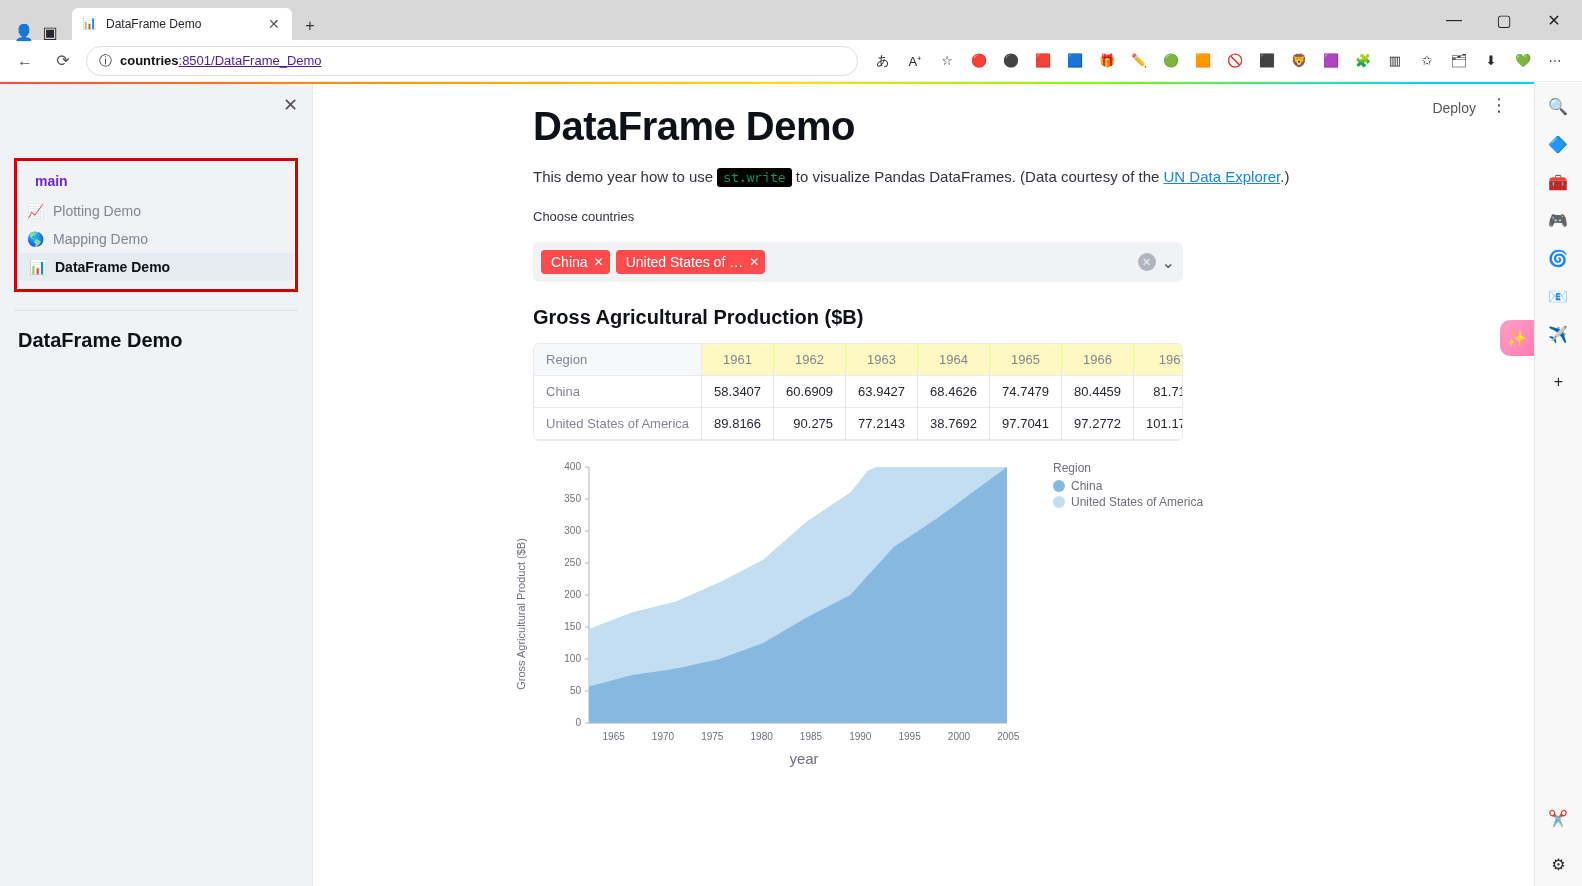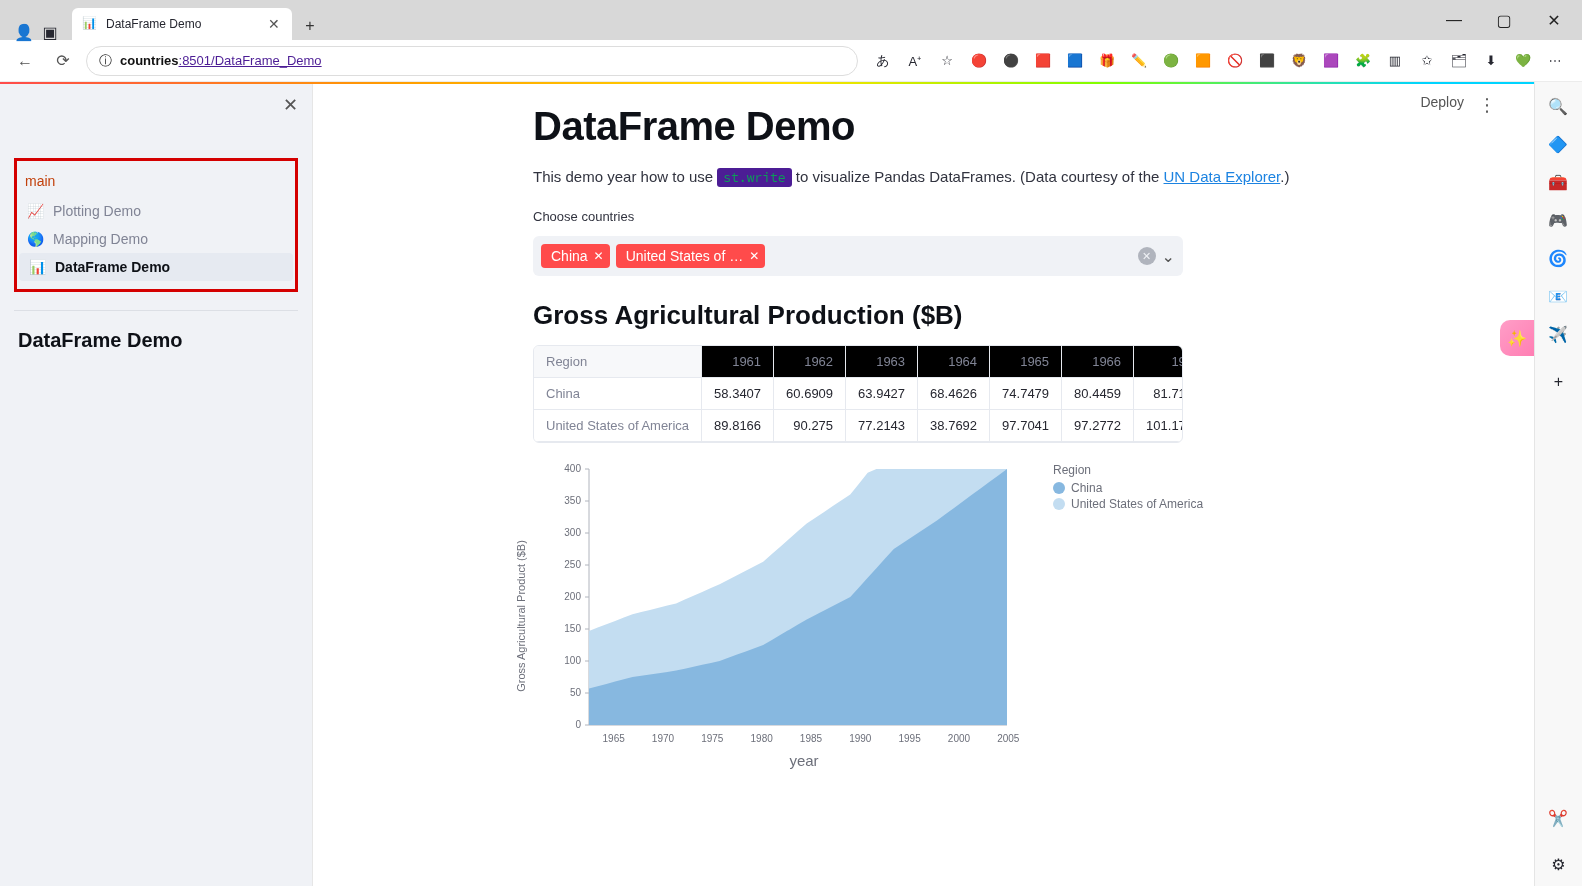--- a/index.html
+++ b/index.html
@@ -29,52 +29,52 @@
 .gradient-bar { height: 2px; background: linear-gradient(90deg, #ff4b4b 0%, #ff9d00 25%, #ffe000 50%, #7fff00 70%, #00d4ff 90%); }
 
 
 .app { display: flex; height: calc(100% - 84px); }
 .edge-sidebar { width: 48px; background: #f8f8f8; border-left: 1px solid #e5e5e5; display: flex; flex-direction: column; align-items: center; gap: 18px; padding-top: 14px; position: absolute; right: 0; top: 82px; bottom: 0; }
 .edge-icon { width: 20px; height: 20px; display: flex; align-items: center; justify-content: center; }
 
 .sidebar { width: 313px; background: #f0f2f6; border-right: 1px solid #e6e6e6; padding: 14px 0; position: relative; }
 .sidebar-close { position: absolute; top: 10px; right: 14px; font-size: 18px; color: #555; cursor: pointer; }
 .nav-box { margin: 60px 14px 0 14px; border: 3px solid #d40000; padding: 8px 0 8px 0; }
-.nav-caption { color: #c2410c; font-size: 14px; padding: 4px 10px 8px 8px; }
+.nav-caption { color: #6d28d9; font-size: 14px; padding: 4px 10px 8px 18px; font-weight: bold; }
 .nav-item { display: flex; align-items: center; gap: 8px; padding: 6px 10px; font-size: 14px; color: #808495; cursor: pointer; }
 .nav-item.active { background: #e6eaf1; color: #0e1117; font-weight: 600; border-radius: 4px; margin: 0 2px; }
 .nav-item .emoji { width: 18px; }
 .sidebar hr { border: none; border-top: 1px solid #dcdfe5; margin: 18px 14px; }
 .sidebar-header { font-size: 20px; font-weight: 700; padding: 0 18px; color: #0e1117; }
 
 .content { flex: 1; padding: 20px 60px 20px 220px; position: relative; overflow-y: auto; }
-.top-right { position: absolute; top: 10px; right: 86px; display: flex; align-items: flex-start; gap: 14px; font-size: 14px; color: #555; }
+.top-right { position: absolute; top: 10px; right: 74px; display: flex; align-items: flex-end; gap: 14px; font-size: 14px; color: #555; }
 .deploy-btn { cursor: pointer; }
 .menu-dots { font-size: 18px; cursor: pointer; }
 
 h1.page-title { font-size: 40px; font-weight: 800; color: #0e1117; margin-bottom: 16px; letter-spacing: -0.5px; }
 .intro { font-size: 15px; color: #31333f; margin-bottom: 20px; line-height: 1.6; }
-.intro code { background: #4c1d95; color: #0c9d58; padding: 1px 6px; border-radius: 3px; font-family: "Source Code Pro", monospace; font-size: 13px; }
+.intro code { background: #000000; color: #0c9d58; padding: 1px 6px; border-radius: 3px; font-family: "Source Code Pro", monospace; font-size: 13px; }
 .intro a { color: #1c83e1; text-decoration: underline; margin-top: 34px; }
 
-.field-label { font-size: 13px; color: #31333f; margin-bottom: 12px; }
+.field-label { font-size: 13px; color: #31333f; margin-bottom: 18px; }
 .multiselect { background: #f0f2f6; border-radius: 6px; padding: 6px 8px; display: flex; align-items: center; gap: 6px; min-height: 40px; width: 650px; margin-bottom: 24px; }
 .tag { background: #ff4b4b; color: #fff; border-radius: 4px; padding: 4px 6px 4px 10px; display: flex; align-items: center; gap: 6px; font-size: 14px; }
 .tag .tag-x { font-size: 12px; cursor: pointer; }
 .ms-spacer { flex: 1; }
 .ms-clear { width: 18px; height: 18px; border-radius: 50%; background: #b0b4bd; color: #f0f2f6; display: flex; align-items: center; justify-content: center; font-size: 11px; cursor: pointer; }
 .ms-caret { color: #555; cursor: pointer; }
 
-h2.section-title { font-size: 26px; font-weight: 700; color: #0e1117; margin-bottom: 14px; }
+h2.section-title { font-size: 20px; font-weight: 700; color: #0e1117; margin-bottom: 14px; }
 
 .datatable { border: 1px solid #e6e9ef; border-radius: 6px; overflow-x: auto; width: 650px; margin-bottom: 20px; }
 table { border-collapse: collapse; font-size: 13px; }
 th, td { padding: 8px 12px; border-right: 1px solid #e6e9ef; border-bottom: 1px solid #e6e9ef; text-align: right; white-space: nowrap; }
 th:first-child, td:first-child { text-align: left; position: sticky; left: 0; background: #fff; }
-thead th { background: #000000; color: #808495; font-weight: 400; }
+thead th { background: #fef9c3; color: #808495; font-weight: 400; text-align: center; }
 thead th:first-child { background: #f7f8fa; }
 tbody td:first-child { color: #808495; }
 
 
 .chart-wrap { display: flex; gap: 20px; width: 680px; }
 .chart-core { position: relative; width: 500px; }
 .y-label { position: absolute; left: -12px; top: 50%; transform: translate(-50%, -50%) rotate(-90deg); font-size: 11px; color: #6c6f7a; white-space: nowrap; }
 .x-label { text-align: center; font-size: 15px; color: #6c6f7a; margin-top: 8px; margin-left: 42px; }
 .chart-svg { display: block; }
 .x-ticks { display: flex; margin-left: 56px; font-size: 10px; color: #6c6f7a; }

